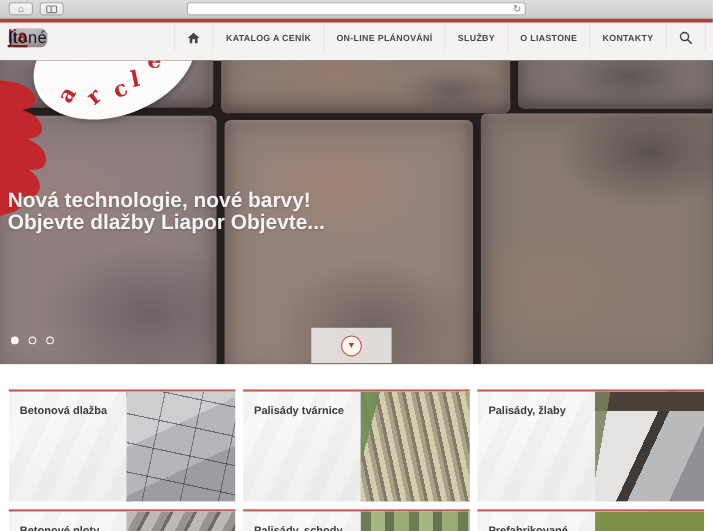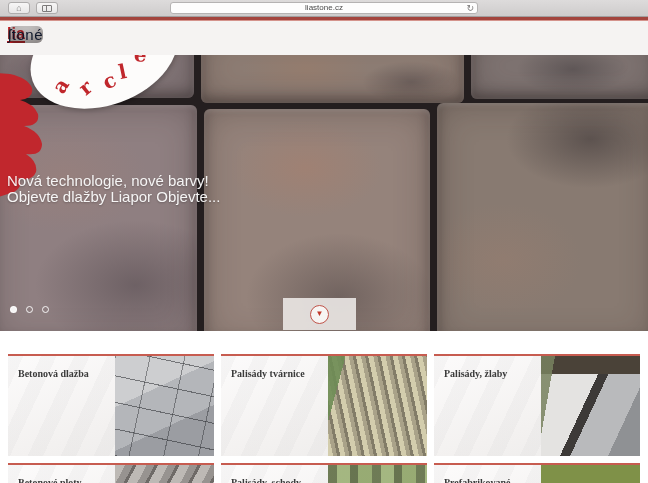--- a/index.html
+++ b/index.html
@@ -62,40 +62,40 @@
     color:#c0272c;font-size:20px;font-weight:bold;}
   .bl0{left:18px;top:52px;transform:rotate(-38deg);}
   .bl1{left:42px;top:62px;transform:rotate(-20deg);}
   .bl2{left:66px;top:64px;transform:rotate(-5deg);}
   .bl3{left:84px;top:60px;transform:rotate(8deg);}
   .bl4{left:104px;top:50px;transform:rotate(24deg);}
 
   .red-comb{position:absolute;left:-2px;top:14px;}
 
   .hero-headline{position:absolute;left:7px;top:118px;color:rgba(255,255,255,.93);
-    font-size:15px;line-height:1.07;font-weight:400;text-shadow:0 1px 2px rgba(0,0,0,.25);}
+    font-size:19px;line-height:1.07;font-weight:700;text-shadow:0 1px 2px rgba(0,0,0,.25);}
 
   .dots{position:absolute;left:10px;top:251px;display:flex;gap:9px;}
   .dot{width:7px;height:7px;border-radius:50%;border:1px solid rgba(255,255,255,.9);cursor:pointer;}
   .dot.active{background:rgba(255,255,255,.92);}
 
   .scroll-box{position:absolute;left:283px;top:243px;width:73px;height:32px;
     background:rgba(238,235,232,.88);display:flex;align-items:center;justify-content:center;cursor:pointer;}
   .scroll-circle{width:19px;height:19px;border-radius:50%;border:1px solid #c0544a;background:#f7f5f3;
     display:flex;align-items:center;justify-content:center;}
   .scroll-circle span{color:#c0392b;font-size:8px;line-height:8px;}
 
   
   .tiles{position:absolute;left:8px;top:354px;width:632px;display:grid;
     grid-template-columns:repeat(3,1fr);gap:7px;}
   .tile{position:relative;height:102px;border-top:2px solid #c75c50;overflow:hidden;cursor:pointer;
     background:linear-gradient(160deg,#fcfbfb 0%,#f3f1f0 60%,#ecebea 100%);}
   .tile:after{content:"";position:absolute;inset:0;
     background:repeating-linear-gradient(115deg, rgba(190,190,192,.10) 0 14px, rgba(0,0,0,0) 14px 30px);}
-  .tile-label{position:absolute;left:10px;top:12px;font-size:10px;font-weight:bold;color:#3b3b3b;z-index:2;font-family:Liberation Serif, serif;}
+  .tile-label{position:absolute;left:10px;top:12px;font-size:10px;font-weight:bold;color:#3b3b3b;z-index:2;}
   .tile-photo{position:absolute;right:0;top:0;bottom:0;width:48%;z-index:1;}
   .p1{background:
       repeating-linear-gradient(12deg, rgba(40,42,46,.55) 0 1px, rgba(0,0,0,0) 1px 26px),
       repeating-linear-gradient(102deg, rgba(40,42,46,.45) 0 1px, rgba(0,0,0,0) 1px 34px),
       linear-gradient(155deg,#cdced0 0 35%,#b4b6ba 35% 65%,#9b9da2 65%);}
   .p2{background:
       linear-gradient(105deg, rgba(110,140,85,.9) 0 14%, rgba(0,0,0,0) 14%),
       repeating-linear-gradient(78deg, #d3cdad 0 5px, #a9a289 5px 9px, #827c68 9px 12px),
       #b9b298;}
   .p3{background:
@@ -115,32 +115,49 @@
 <body>
 
 <div class="chrome">
   <div class="chrome-btn home">
     <span style="font-size:9px;line-height:9px;color:#6e6c6c;">⌂</span>
   </div>
   <div class="chrome-btn tabs">
     <span class="sidebar-glyph"></span>
   </div>
   <div class="addr">
-    <span class="url">liastone.cz</span>
     <span class="reload">↻</span>
   </div>
 </div>
 
 <div class="site-header">
   <div class="red-top"></div>
   <div class="header-bar">
     <div class="logo">
       <span class="lia">lia</span>
       <span class="stone">ʃtoné</span>
     </div>
+    <nav>
+      <div class="nav-item nav-icon">
+        <svg width="12" height="11" viewBox="0 0 20 18">
+          <path d="M10 1 L19 9 H16 V17 H12 V11 H8 V17 H4 V9 H1 Z" fill="#454545"></path>
+        </svg>
+      </div>
+      <div class="nav-item">KATALOG A CENÍK</div>
+      <div class="nav-item">ON-LINE PLÁNOVÁNÍ</div>
+      <div class="nav-item">SLUŽBY</div>
+      <div class="nav-item">O LIASTONE</div>
+      <div class="nav-item">KONTAKTY</div>
+      <div class="nav-item nav-icon">
+        <svg width="13" height="13" viewBox="0 0 16 16">
+          <circle cx="6.5" cy="6.5" r="4.5" fill="none" stroke="#3f3f3f" stroke-width="1.6"></circle>
+          <line x1="10" y1="10" x2="14.5" y2="14.5" stroke="#3f3f3f" stroke-width="1.8"></line>
+        </svg>
+      </div>
+    </nav>
   </div>
 </div>
 
 <div class="hero">
   <div class="stone grain sA"></div>
   <div class="stone grain sB"></div>
   <div class="stone grain sC"></div>
   <div class="stone grain sE"></div>
   <div class="stone grain sF"></div>
   <div class="stone grain sG"></div>

